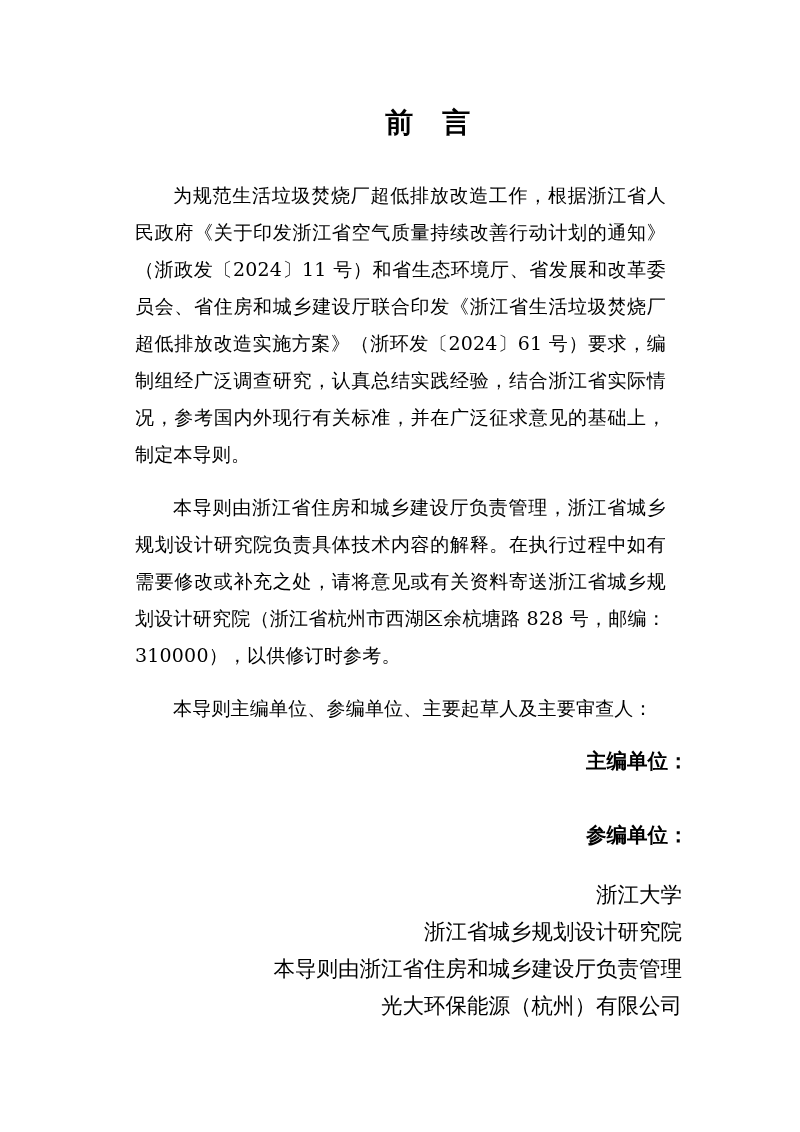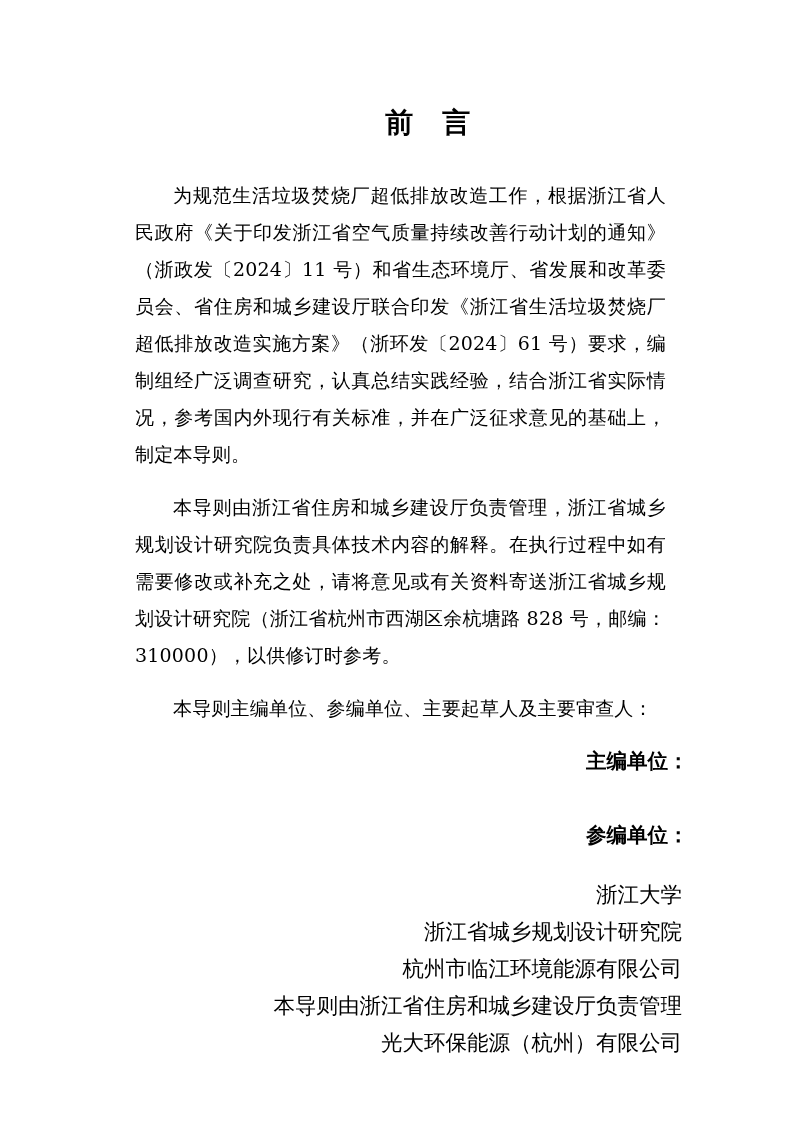--- a/index.html
+++ b/index.html
@@ -109,24 +109,20 @@
       <li class="credit-row">
         <span class="credit-label is-empty"></span>
         <span class="credit-value">浙江大学</span>
       </li>
 
       <li class="credit-row">
         <span class="credit-label">参编单位：</span>
         <span class="credit-value">浙江省城乡规划设计研究院</span>
       </li>
 
-      <li class="credit-row">
-        <span class="credit-label is-empty"></span>
-        <span class="credit-value">杭州市临江环境能源有限公司</span>
-      </li>
 
       <li class="credit-row">
         <span class="credit-label is-empty"></span>
         <span class="credit-value">本导则由浙江省住房和城乡建设厅负责管理</span>
       </li>
 
       <li class="credit-row">
         <span class="credit-label is-empty"></span>
         <span class="credit-value">光大环保能源（杭州）有限公司</span>
       </li>

